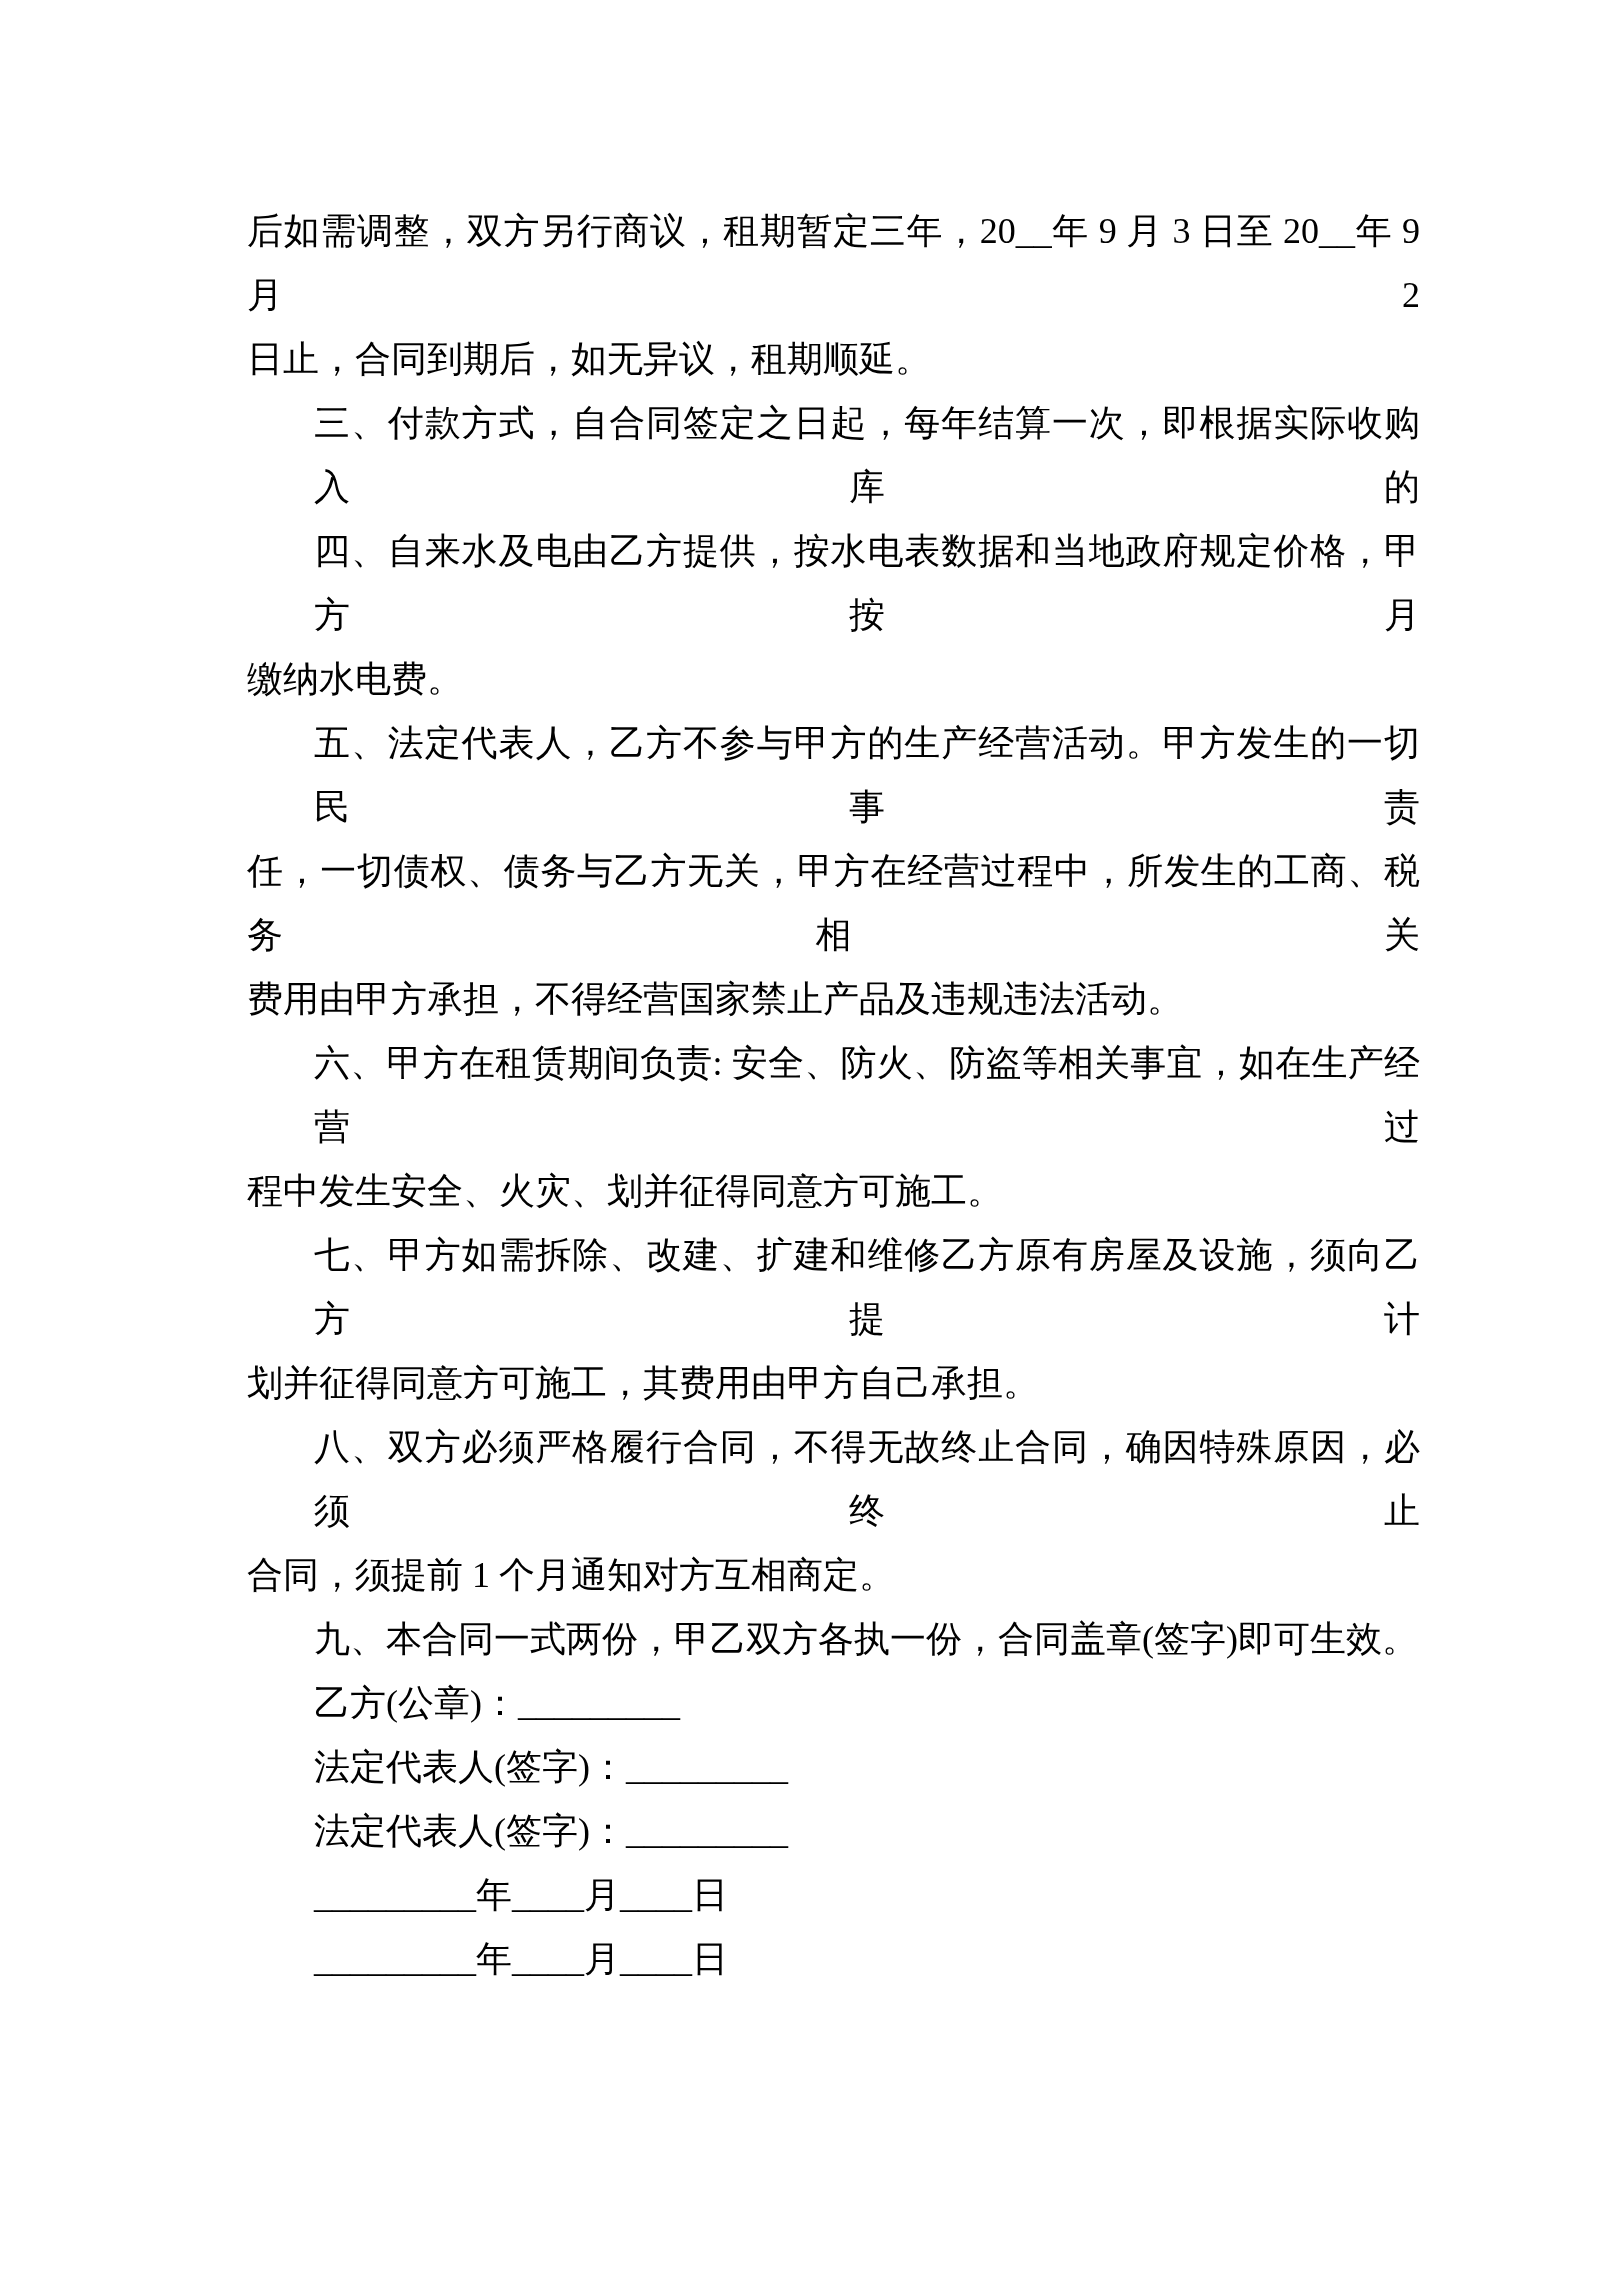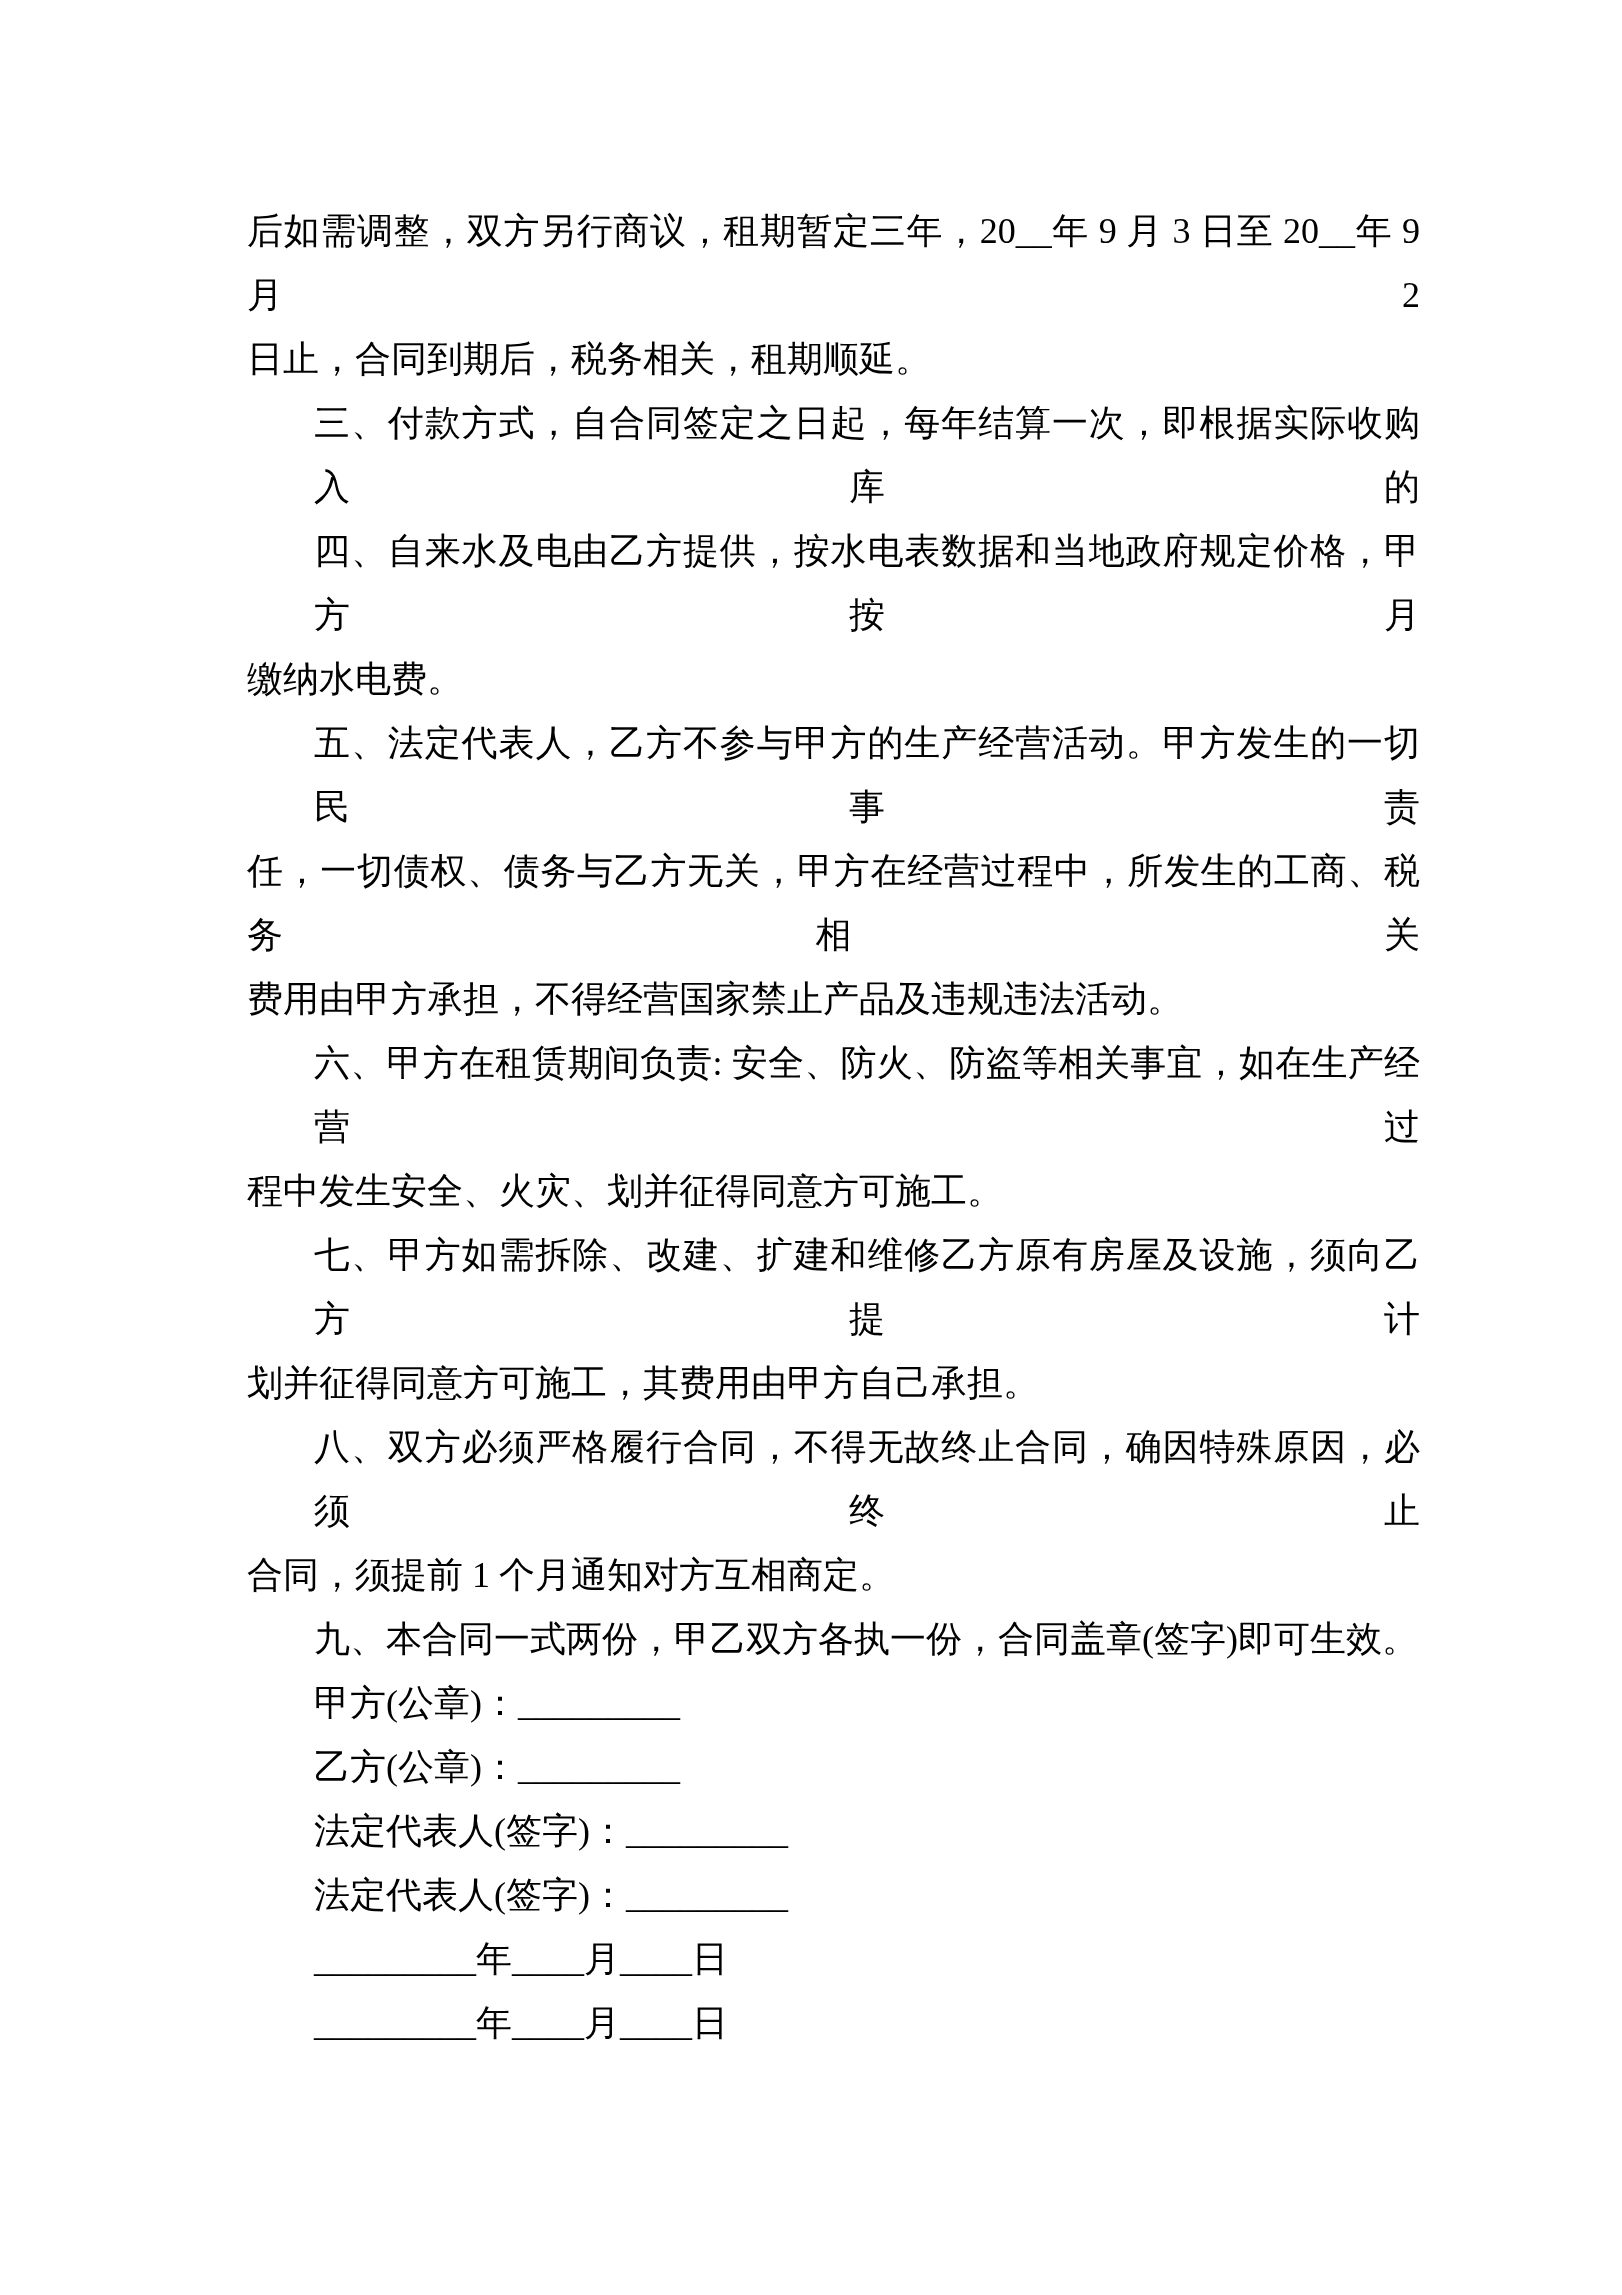--- a/index.html
+++ b/index.html
@@ -40,35 +40,34 @@
   .line.indent {
     padding-left: 67px;
   }
 </style>
 </head>
 <body>
 
 <div class="page">
   <div class="doc-body">
     <div class="line fill">后如需调整，双方另行商议，租期暂定三年，20__年 9 月 3 日至 20__年 9 月 2</div>
-    <div class="line">日止，合同到期后，税务相关，租期顺延。</div>
+    <div class="line">日止，合同到期后，如无异议，租期顺延。</div>
     <div class="line indent fill">三、付款方式，自合同签定之日起，每年结算一次，即根据实际收购入库的</div>
     <div class="line indent fill">四、自来水及电由乙方提供，按水电表数据和当地政府规定价格，甲方按月</div>
     <div class="line">缴纳水电费。</div>
     <div class="line indent fill">五、法定代表人，乙方不参与甲方的生产经营活动。甲方发生的一切民事责</div>
     <div class="line fill">任，一切债权、债务与乙方无关，甲方在经营过程中，所发生的工商、税务相关</div>
     <div class="line">费用由甲方承担，不得经营国家禁止产品及违规违法活动。</div>
     <div class="line indent fill">六、甲方在租赁期间负责: 安全、防火、防盗等相关事宜，如在生产经营过</div>
     <div class="line">程中发生安全、火灾、划并征得同意方可施工。</div>
     <div class="line indent fill">七、甲方如需拆除、改建、扩建和维修乙方原有房屋及设施，须向乙方提计</div>
     <div class="line">划并征得同意方可施工，其费用由甲方自己承担。</div>
     <div class="line indent fill">八、双方必须严格履行合同，不得无故终止合同，确因特殊原因，必须终止</div>
     <div class="line">合同，须提前 1 个月通知对方互相商定。</div>
     <div class="line indent">九、本合同一式两份，甲乙双方各执一份，合同盖章(签字)即可生效。</div>
-    <div class="line indent">甲方(公章)：_________</div>
     <div class="line indent">乙方(公章)：_________</div>
     <div class="line indent">法定代表人(签字)：_________</div>
     <div class="line indent">法定代表人(签字)：_________</div>
     <div class="line indent">_________年____月____日</div>
     <div class="line indent">_________年____月____日</div>
   </div>
 </div>
 
 
 </body></html>

